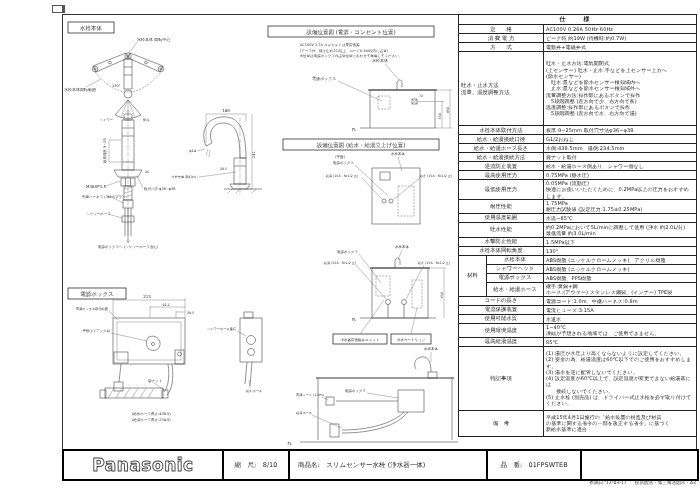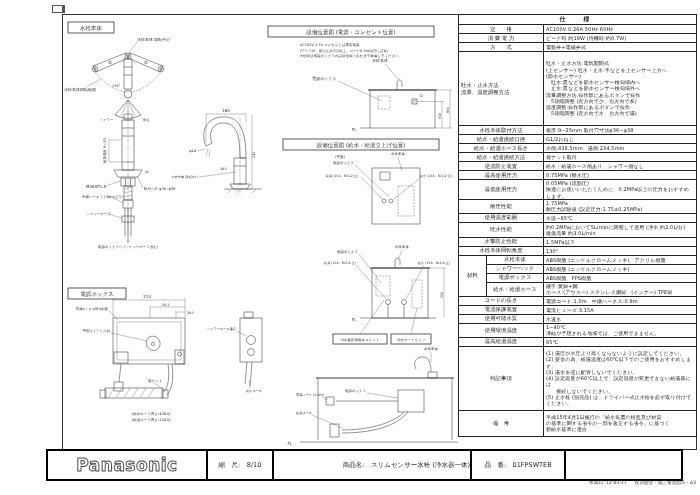--- a/index.html
+++ b/index.html
@@ -11,26 +11,26 @@
   
   table.spec{position:absolute;left:458px;top:14px;width:239px;border-collapse:collapse;table-layout:fixed;}
   table.spec td{border:1px solid #222;padding:0 2px;vertical-align:middle;overflow:hidden;}
   td.lbl{font-size:5.4px;text-align:center;white-space:pre-line;line-height:1.25;color:#222;}
   td.val{font-size:5px;text-align:left;white-space:pre-line;line-height:1.25;letter-spacing:.1px;color:#222;}
   td.hdrcell{font-size:6px;text-align:center;letter-spacing:6px;font-weight:bold;}
   td.topleft{vertical-align:top;text-align:left;padding-top:2px;}
   .spread{line-height:1.5;}
   .spread2{line-height:1.55;}
   
-  #titlebar{position:absolute;left:46px;top:449px;width:633px;height:28px;border:2px solid #000;display:flex;}
+  #titlebar{position:absolute;left:62px;top:449px;width:633px;height:28px;border:2px solid #000;display:flex;}
   .tcell{border-right:2px solid #000;display:flex;align-items:center;justify-content:center;}
   .tcell:last-child{border-right:none;}
   #cell-logo{width:158px;}
   #cell-scale{width:64px;font-size:6.5px;}
-  #cell-product{width:188px;justify-content:flex-end;padding-left:8px;font-size:6.5px;}
+  #cell-product{width:188px;justify-content:flex-start;padding-left:8px;font-size:6.5px;}
   #cell-model{width:92px;font-size:6.5px;}
   #cell-empty{flex:1;}
   #logo-text{font-size:17px;font-weight:bold;letter-spacing:.5px;color:#fff;
              -webkit-text-stroke:.9px #4a4a4a;text-shadow:0 0 1px #777;}
   #footer-note{position:absolute;left:540px;top:480px;width:156px;display:flex;justify-content:flex-end;gap:8px;font-size:4.6px;color:#333;}
   
   svg#dwg{position:absolute;left:62px;top:14px;}
   svg#dwg text{fill:#2e2e2e;font-family:"DejaVu Sans","Liberation Sans",sans-serif;}
   .t32{font-size:3.2px;} .t35{font-size:3.5px;} .t4{font-size:4px;} .t55{font-size:5.5px;}
   .ln{stroke:#4a4a4a;stroke-width:.6;fill:none;}

